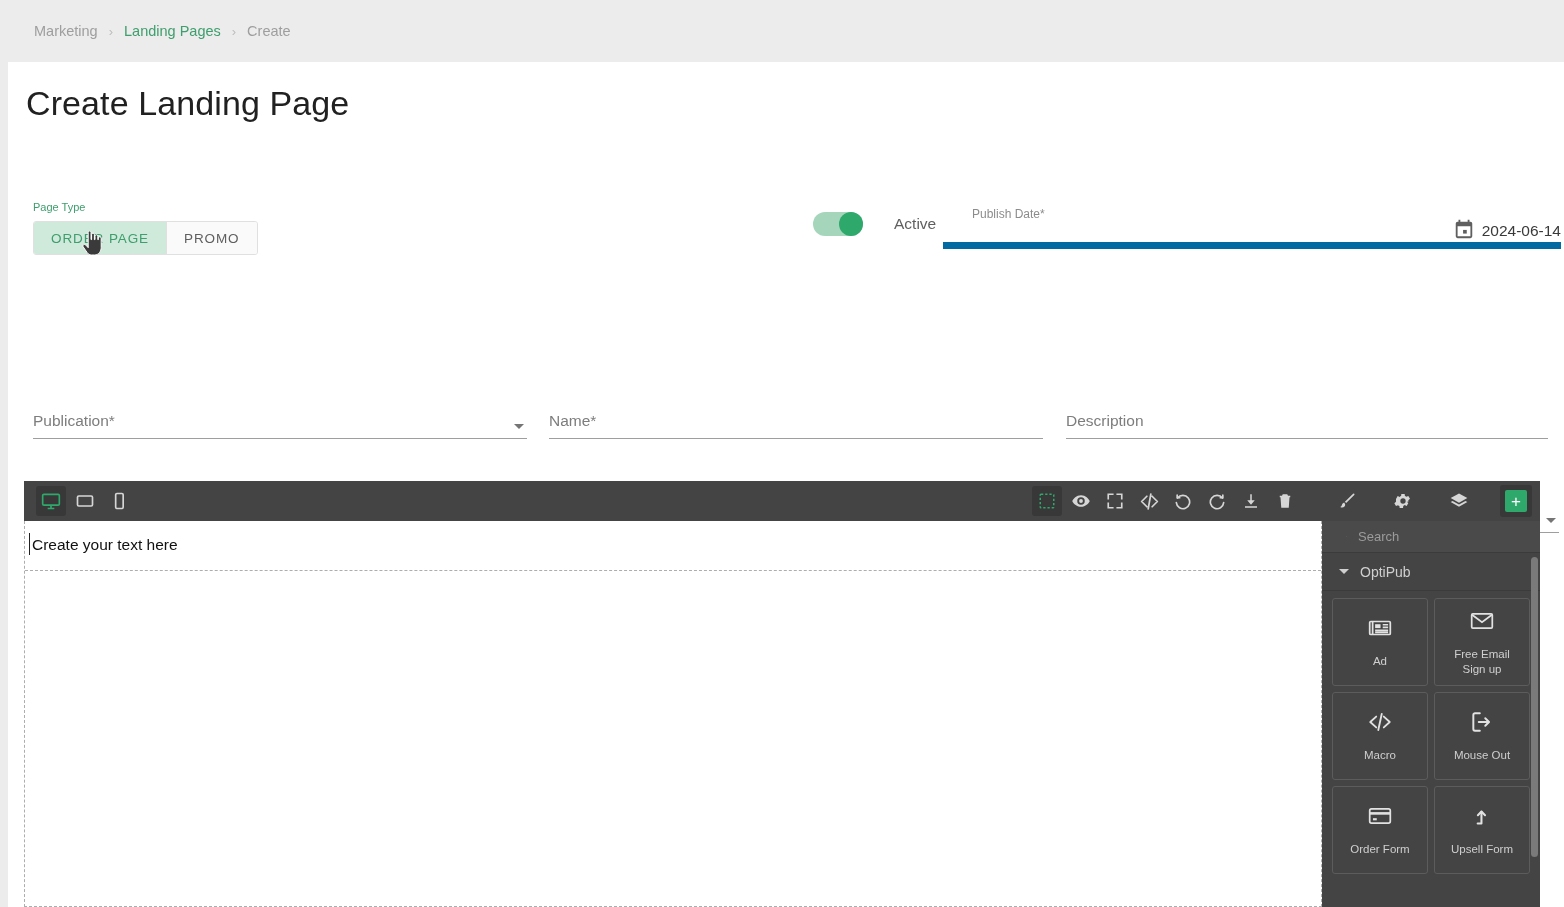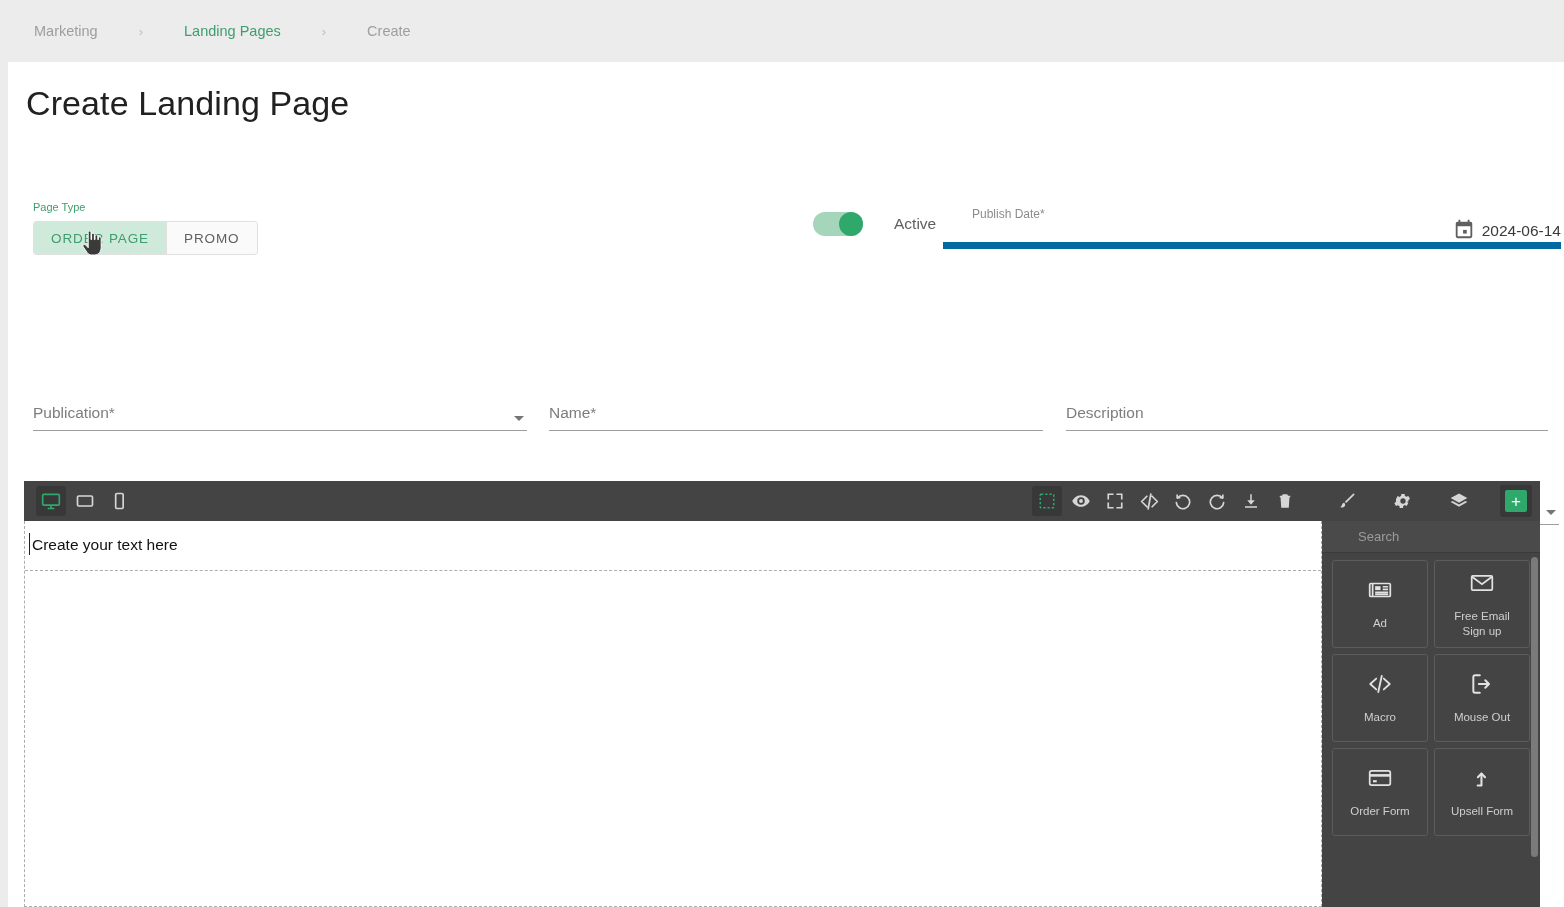--- a/index.html
+++ b/index.html
@@ -14,21 +14,20 @@
   }
 
   
   .breadcrumb-bar {
     height: 62px;
     background: #ececec;
     display: flex;
     align-items: center;
     padding-left: 34px;
     font-size: 14.5px;
-    gap: 30px;
   }
   .crumb { color: #9e9e9e; }
   .crumb.link { color: #3e9e6d; }
   .crumb-sep {
     color: #bdbdbd;
     font-size: 13px;
     margin: 0 11px;
     line-height: 1;
   }
 
@@ -150,20 +149,21 @@
   .pubdate .val {
     font-size: 15.5px;
     color: #3a3a3a;
     padding-bottom: 2px;
   }
 
   
   .form-area { position: relative; }
   .field {
     position: absolute;
+    margin-top: 8px;
   }
   .field .fline {
     position: relative;
     height: 31px;
     border-bottom: 1px solid #9e9e9e;
   }
   .field.dotted .fline { border-bottom: 1px dotted #9e9e9e; }
   .field .flabel {
     position: absolute;
     left: 0; top: 4px;
@@ -556,20 +556,24 @@
 
     <div class="rpanel">
       <div class="rsearch">
         <svg width="13" height="13" viewBox="0 0 24 24" fill="none" stroke="#c9c9c9" stroke-width="2.6">
           <circle cx="10.5" cy="10.5" r="7"></circle>
             <path d="M16 16l5 5"></path>
         </svg>
         <input type="text" placeholder="Search" style="">
       </div>
 
+      <div class="rcat">
+        <span class="tri"></span>
+        <span>OptiPub</span>
+      </div>
 
       <div class="rgrid">
 
         <div class="rcard">
           <span class="rc-ico">
             <svg width="26" height="26" viewBox="0 0 24 24" fill="none" stroke="currentColor" stroke-width="1.6">
               <rect x="2.5" y="6" width="19" height="12" rx="1"></rect>
               <path d="M5.2 6v12"></path>
                 <rect x="7.5" y="8.5" width="5" height="3.6" fill="currentColor" stroke="none"></rect>
               <path d="M14.5 9h5M14.5 11.4h5M7.5 14.2h12M7.5 16h12"></path>

